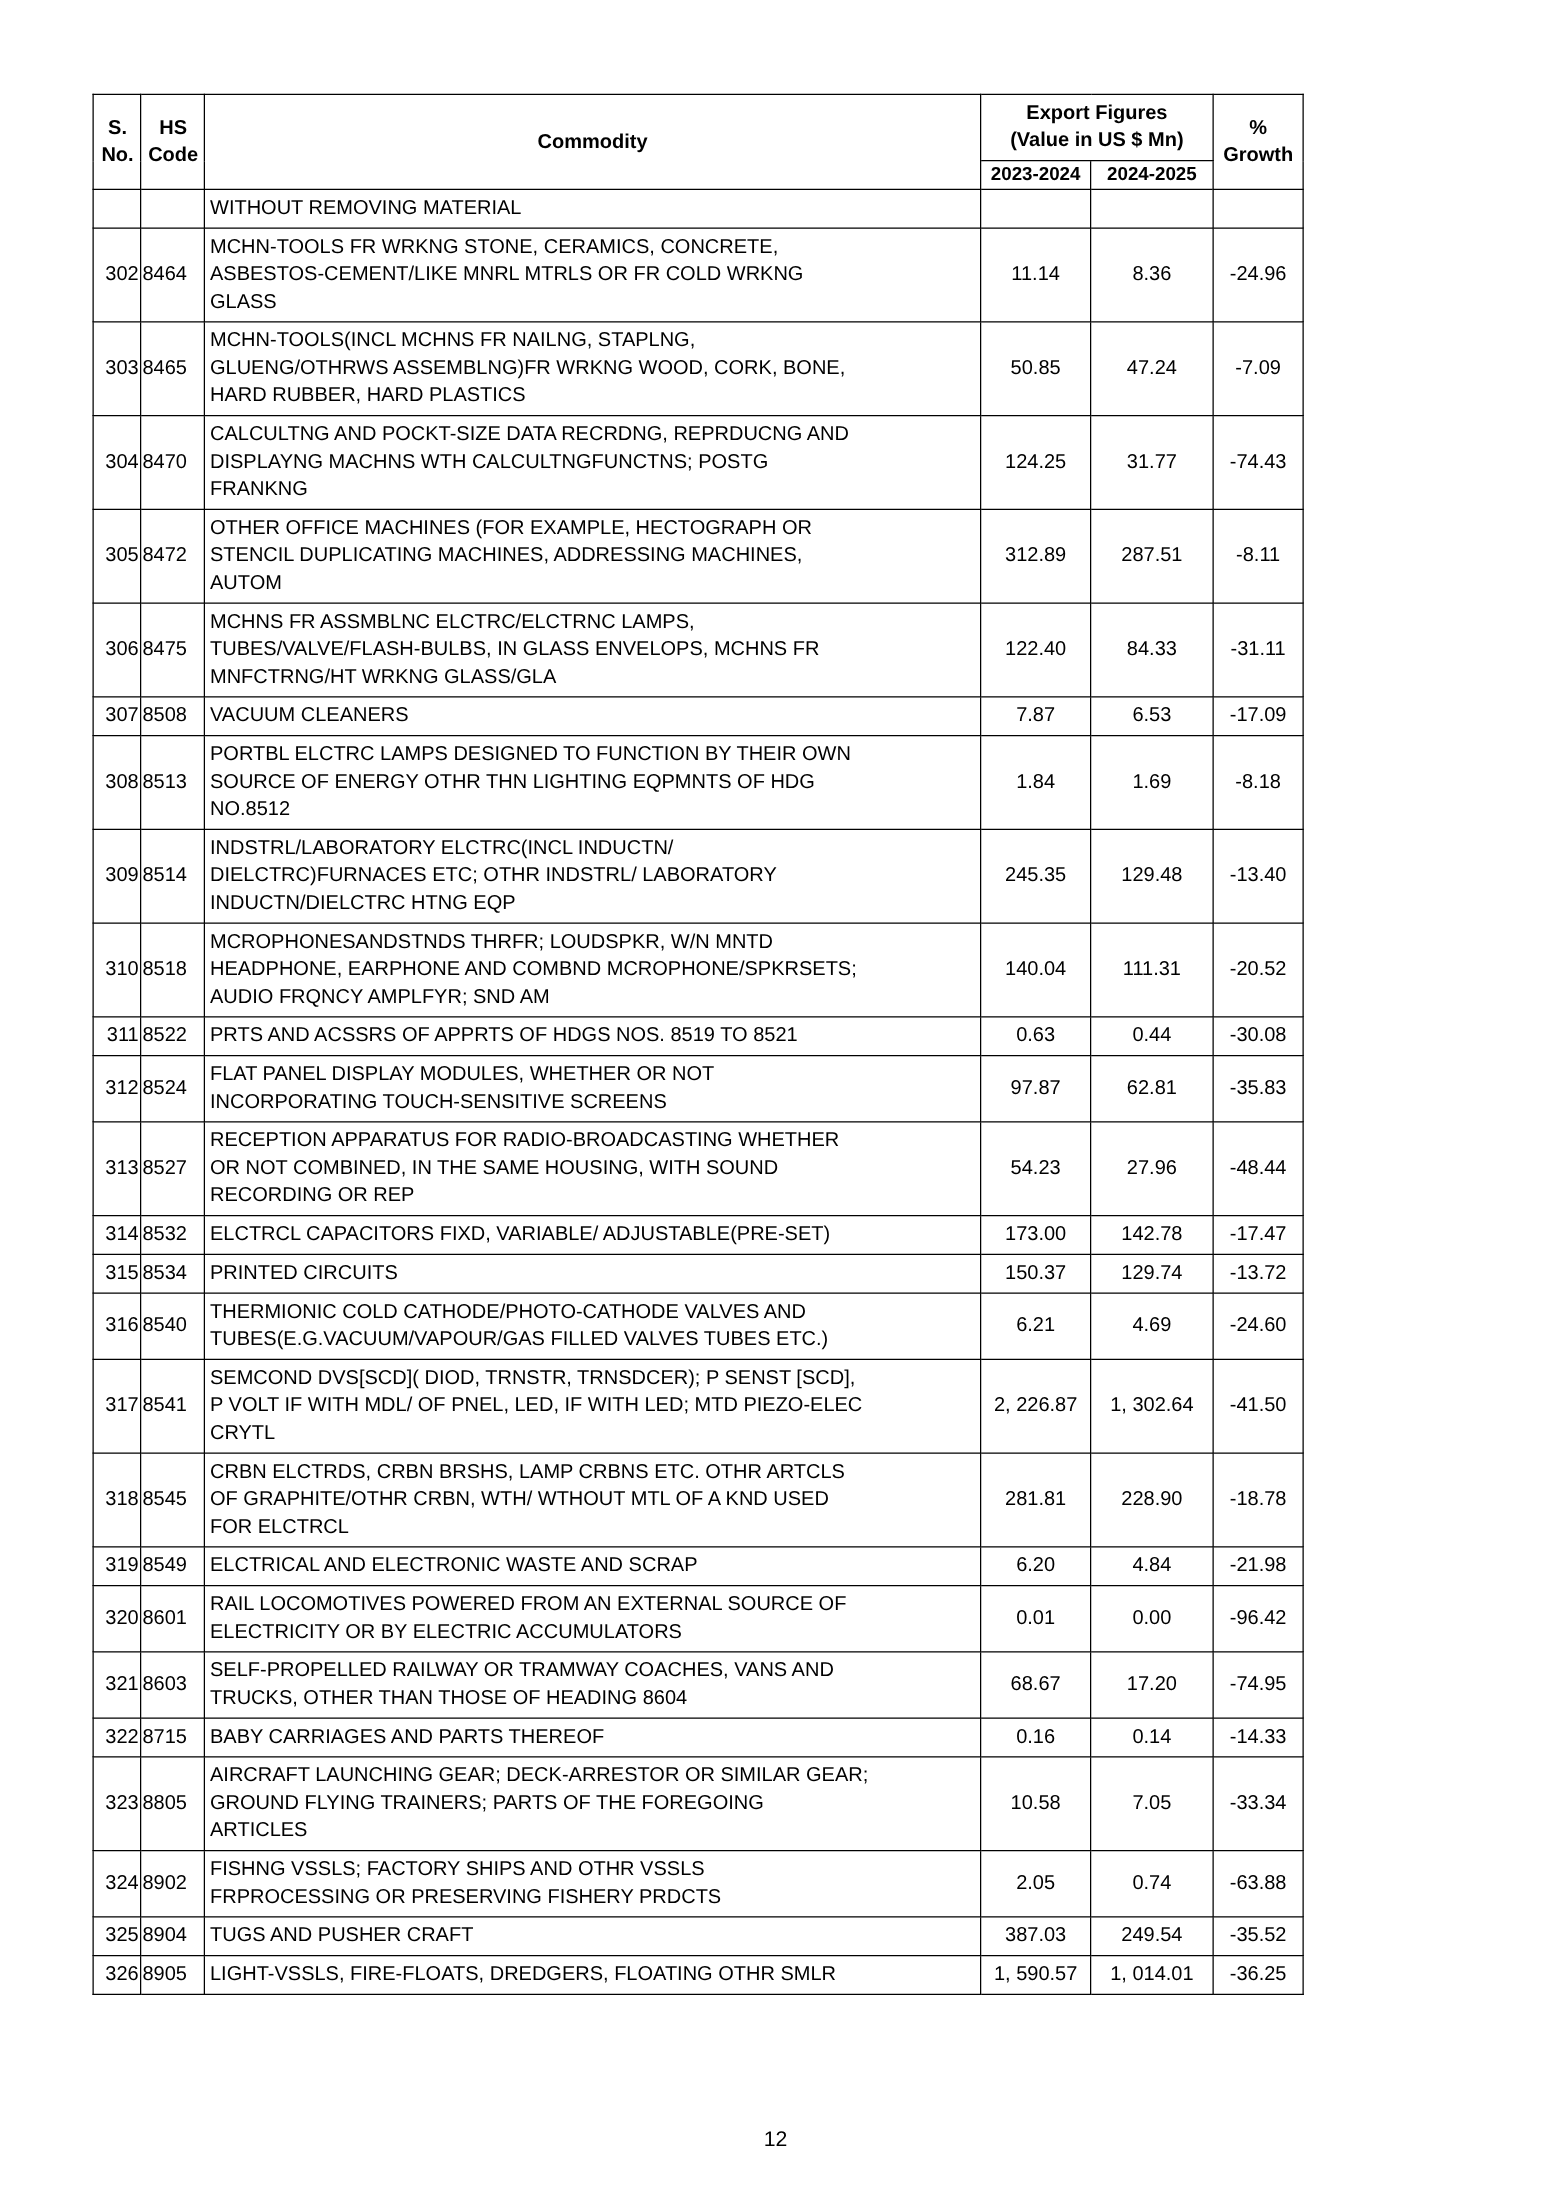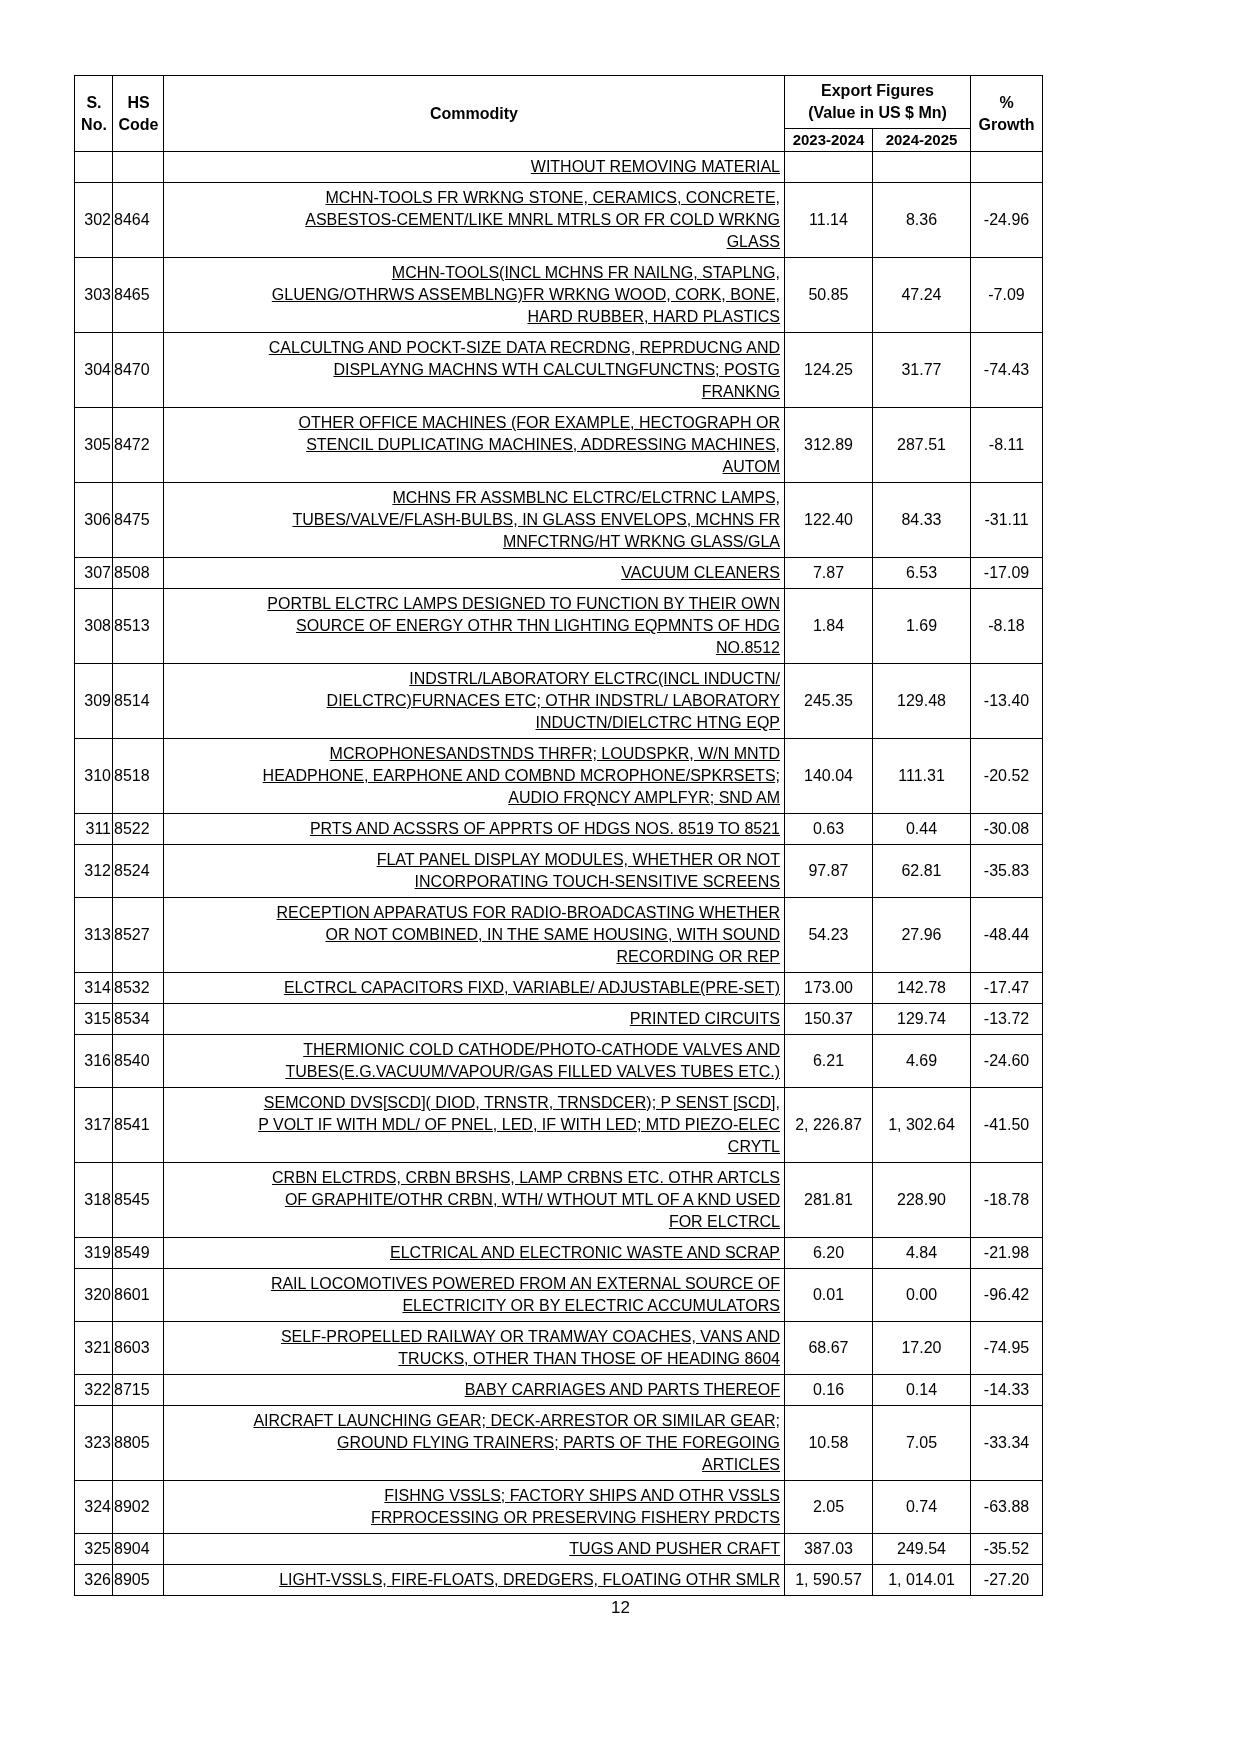--- a/index.html
+++ b/index.html
@@ -31,25 +31,25 @@
   }
   .export-table thead th {
     font-weight: bold;
     text-align: center;
   }
   th.h-left { text-align: left; padding-left: 5px; }
   th.h-growth { font-size: 16px; padding: 2px; }
   tr.years th { line-height: 20px; padding: 1px 2px; font-size: 15px; margin-left: 32px; }
   td.c-sno  { text-align: right; padding: 2px 1px; }
   td.c-hs   { text-align: left; padding: 2px 1px; }
-  td.c-commodity { text-align: right; text-decoration: underline; }
+  td.c-commodity { text-align: left; }
   td.c-num  { text-align: center; white-space: normal; }
   .page-number {
     position: absolute;
-    top: 1598px;
+    top: 1702px;
     left: 0;
     width: 100%;
     text-align: center;
     font-size: 17px;
   }
 </style>
 </head>
 <body>
 
 <div class="page">
@@ -308,20 +308,20 @@
           <td class="c-num">387.03</td>
           <td class="c-num">249.54</td>
           <td class="c-num">-35.52</td>
         </tr>
         <tr>
           <td class="c-sno">326</td>
           <td class="c-hs">8905</td>
           <td class="c-commodity">LIGHT-VSSLS, FIRE-FLOATS, DREDGERS, FLOATING OTHR SMLR</td>
           <td class="c-num">1, 590.57</td>
           <td class="c-num">1, 014.01</td>
-          <td class="c-num">-27.20</td>
+          <td class="c-num">-36.25</td>
         </tr>
       </tbody>
   </table>
 
   <div class="page-number">12</div>
 
 </div>
 
 </body></html>

